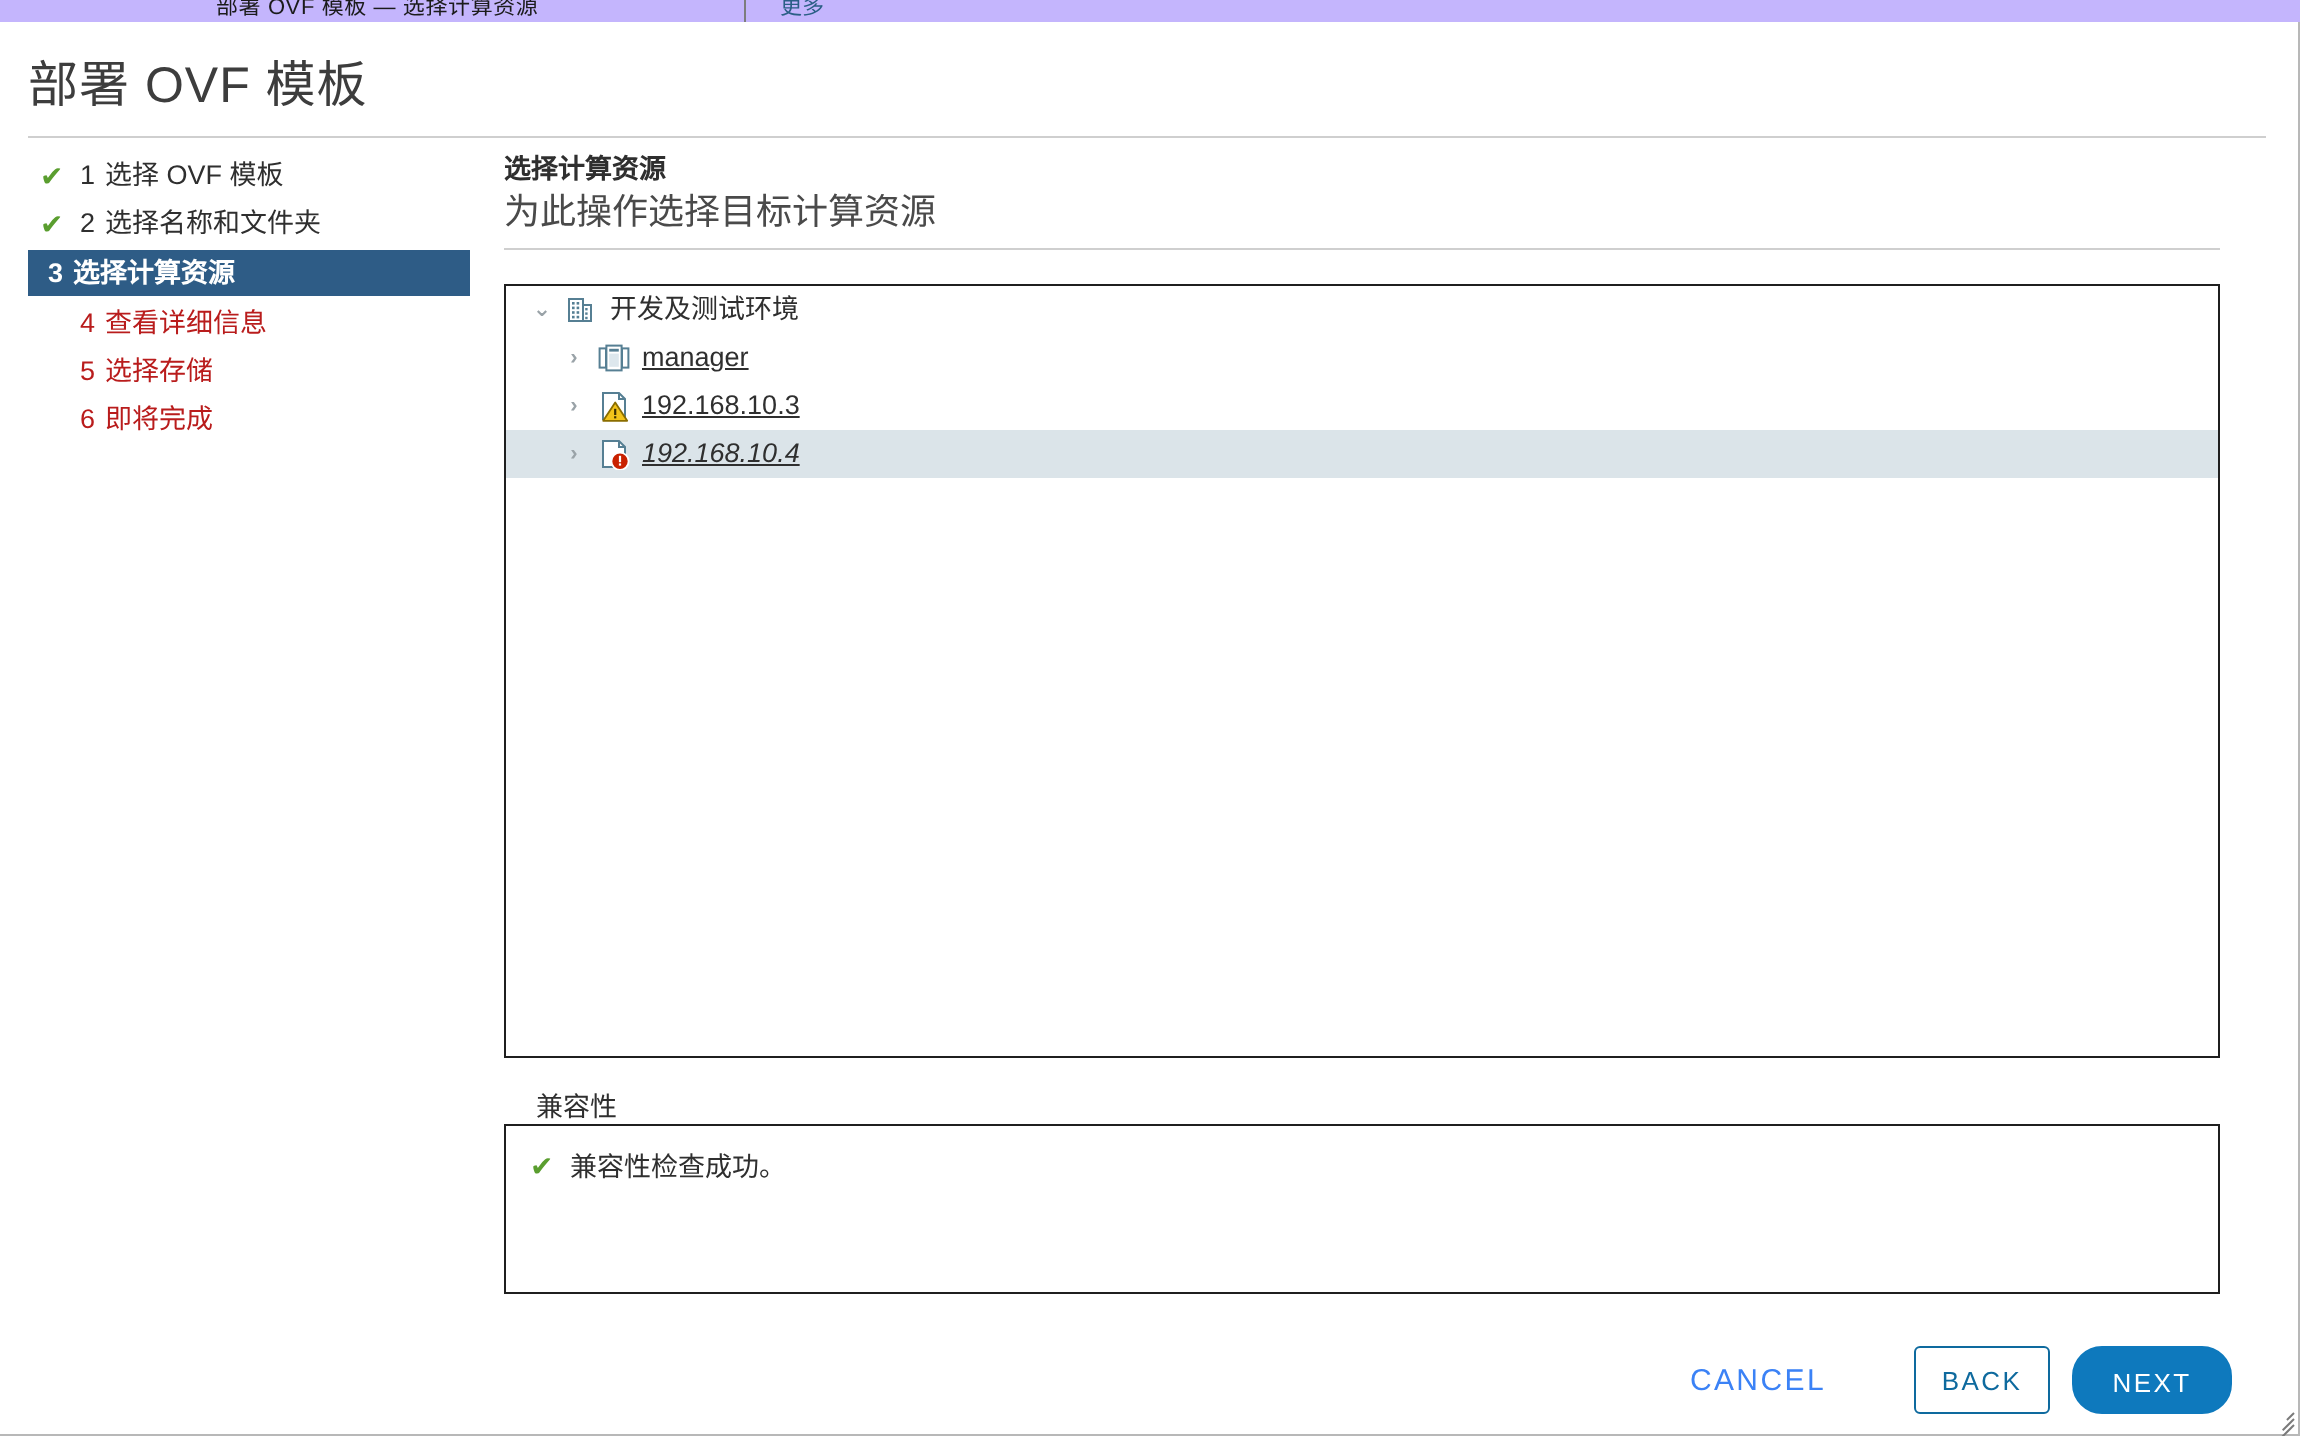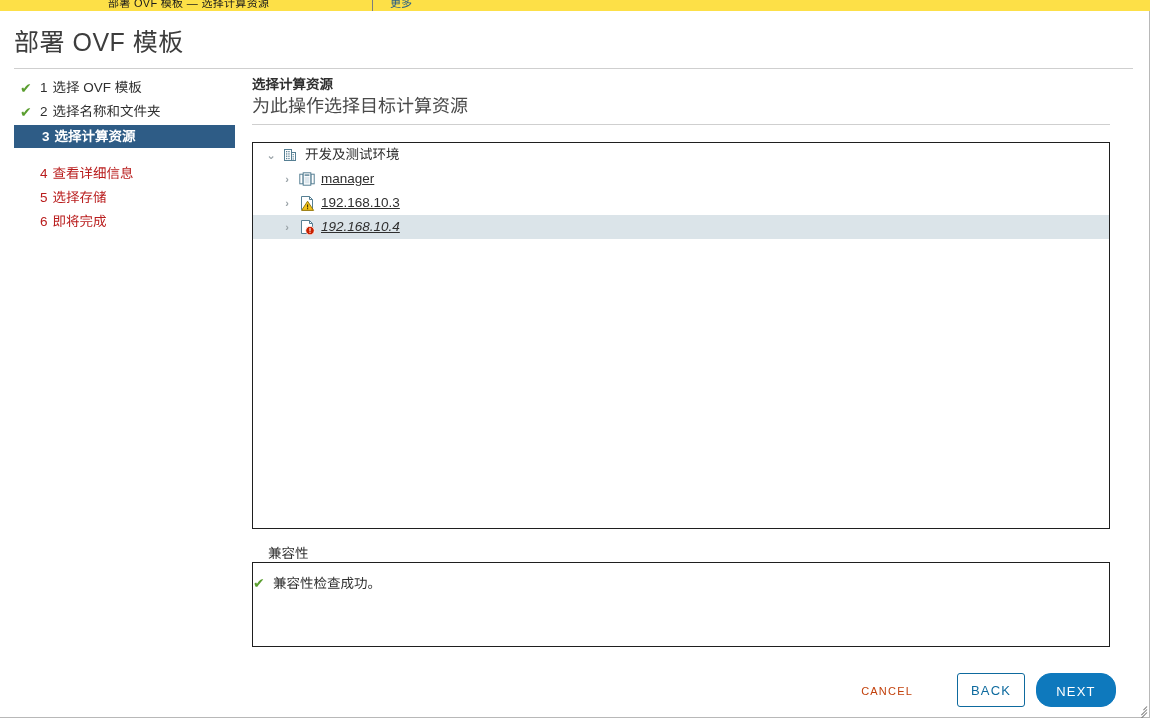--- a/index.html
+++ b/index.html
@@ -13,21 +13,21 @@
     font-family: "Liberation Sans", "DejaVu Sans", sans-serif;
     color: #333333;
     overflow: hidden;
     position: relative;
   }
 
   
   #app-chrome-strip {
     position: absolute; top: 0; left: 0;
     width: 1150px; height: 15px;
-    background: #fde047;
+    background: #c4b5fd;
     overflow: hidden;
   }
   #app-chrome-strip .crumb {
     position: absolute;
     top: -6px;
     left: 108px;
     font-size: 11px;
     color: #1b1b1b;
     white-space: nowrap;
     letter-spacing: .3px;
@@ -101,25 +101,25 @@
   }
   .step .num {
     display: inline-block;
     margin-right: 5px;
   }
   .step.done { color: #2f2f2f; }
   .step.current {
     background: #2e5c86;
     color: #ffffff;
     font-weight: bold;
-    padding-left: 28px;
+    padding-left: 10px;
     height: 23px;
     line-height: 23px;
     width: 221px;
-    margin-bottom: 15px;
+    margin-bottom: 3px;
   }
   .step.upcoming { color: #b91c1c; }
 
   
   #content {
     position: absolute;
     left: 252px; top: 64px;
     width: 881px;
   }
   #content-heading {
@@ -207,21 +207,21 @@
   }
   #compat-panel {
     position: absolute;
     left: 252px; top: 551px;
     width: 858px; height: 85px;
     border: 1px solid #1f1f1f;
     background: #ffffff;
   }
   #compat-row {
     position: relative;
-    margin: 10px 0 0 0;
+    margin: 10px 0 0 12px;
     height: 20px;
     line-height: 20px;
     font-size: 13.5px;
     color: #2f2f2f;
     white-space: nowrap;
   }
   #compat-row .ok {
     display: inline-block;
     width: 20px;
     color: #5a9e2f;
@@ -236,22 +236,22 @@
     width: 1133px; height: 58px;
   }
   #btn-cancel {
     position: absolute;
     right: 209px; top: 13px;
     height: 32px;
     padding: 0 10px;
     line-height: 32px;
     background: none;
     border: 1px solid transparent;
-    color: #c2410c;
-    font-size: 11px;
+    color: #3b82f6;
+    font-size: 15px;
     letter-spacing: 1.2px;
     font-family: inherit;
     cursor: pointer;
   }
   #btn-back {
     position: absolute;
     right: 108px; top: 12px;
     width: 68px; height: 34px;
     line-height: 32px;
     text-align: center;

